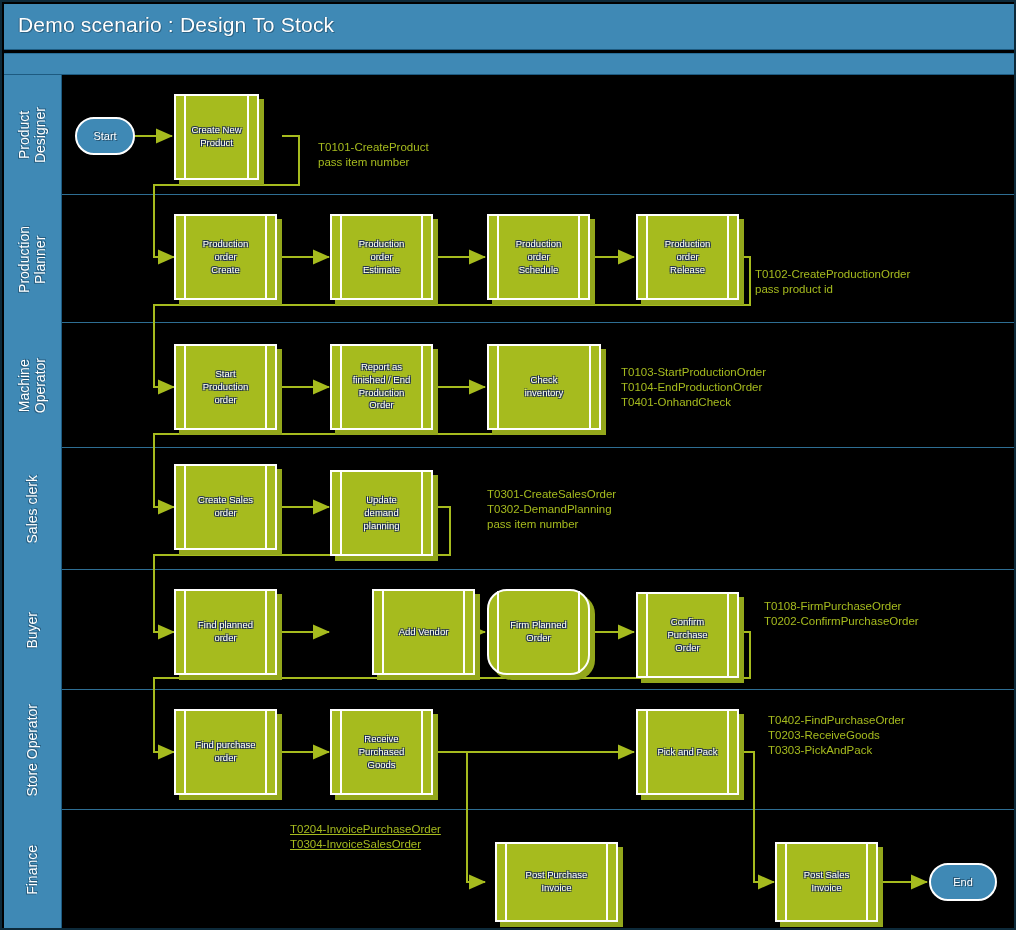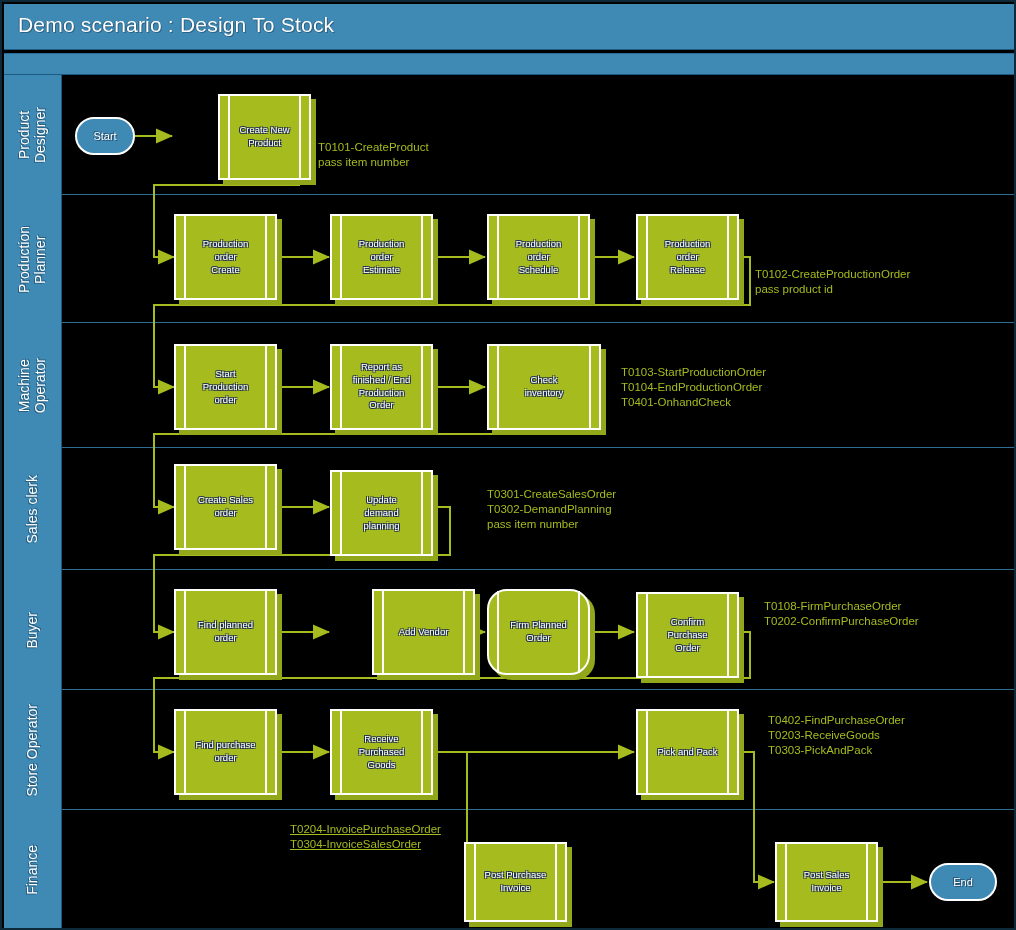--- a/index.html
+++ b/index.html
@@ -173,21 +173,21 @@
 
       <path d="M465,750 L465,880 L483,880" marker-end="url(#ah)"></path>
 
       <path d="M738,750 L752,750 L752,880 L772,880" marker-end="url(#ah)"></path>
 
       <path d="M875,880 L925,880" marker-end="url(#ah)"></path>
     </g>
   </svg>
 
   <div class="term" style="left:73px;top:115px;width:60px;height:38px;">Start</div>
-  <div class="node" style="left:172px;top:92px;width:93px;height:86px;margin-left:44px;">
+  <div class="node" style="left:172px;top:92px;width:85px;height:86px;">
     <div class="lbl">Create New
 Product</div>
   </div>
   <div class="anno" style="left:316px;top:138px;">T0101-CreateProduct
 pass item number</div>
 
   <div class="node" style="left:172px;top:212px;width:103px;height:86px;">
     <div class="lbl">Production
 order
 Create</div>
@@ -272,21 +272,21 @@
   </div>
   <div class="node" style="left:634px;top:707px;width:103px;height:86px;">
     <div class="lbl">Pick and Pack</div>
   </div>
   <div class="anno" style="left:766px;top:711px;">T0402-FindPurchaseOrder
 T0203-ReceiveGoods
 T0303-PickAndPack</div>
 
   <div class="anno" style="left:288px;top:820px;text-decoration:underline;">T0204-InvoicePurchaseOrder
 T0304-InvoiceSalesOrder</div>
-  <div class="node" style="left:462px;top:840px;width:103px;height:80px;">
+  <div class="node" style="left:493px;top:840px;width:123px;height:80px;">
     <div class="lbl">Post Purchase
 Invoice</div>
   </div>
   <div class="node" style="left:773px;top:840px;width:103px;height:80px;">
     <div class="lbl">Post Sales
 Invoice</div>
   </div>
   <div class="term" style="left:927px;top:861px;width:68px;height:38px;">End</div>
 
 </div>

